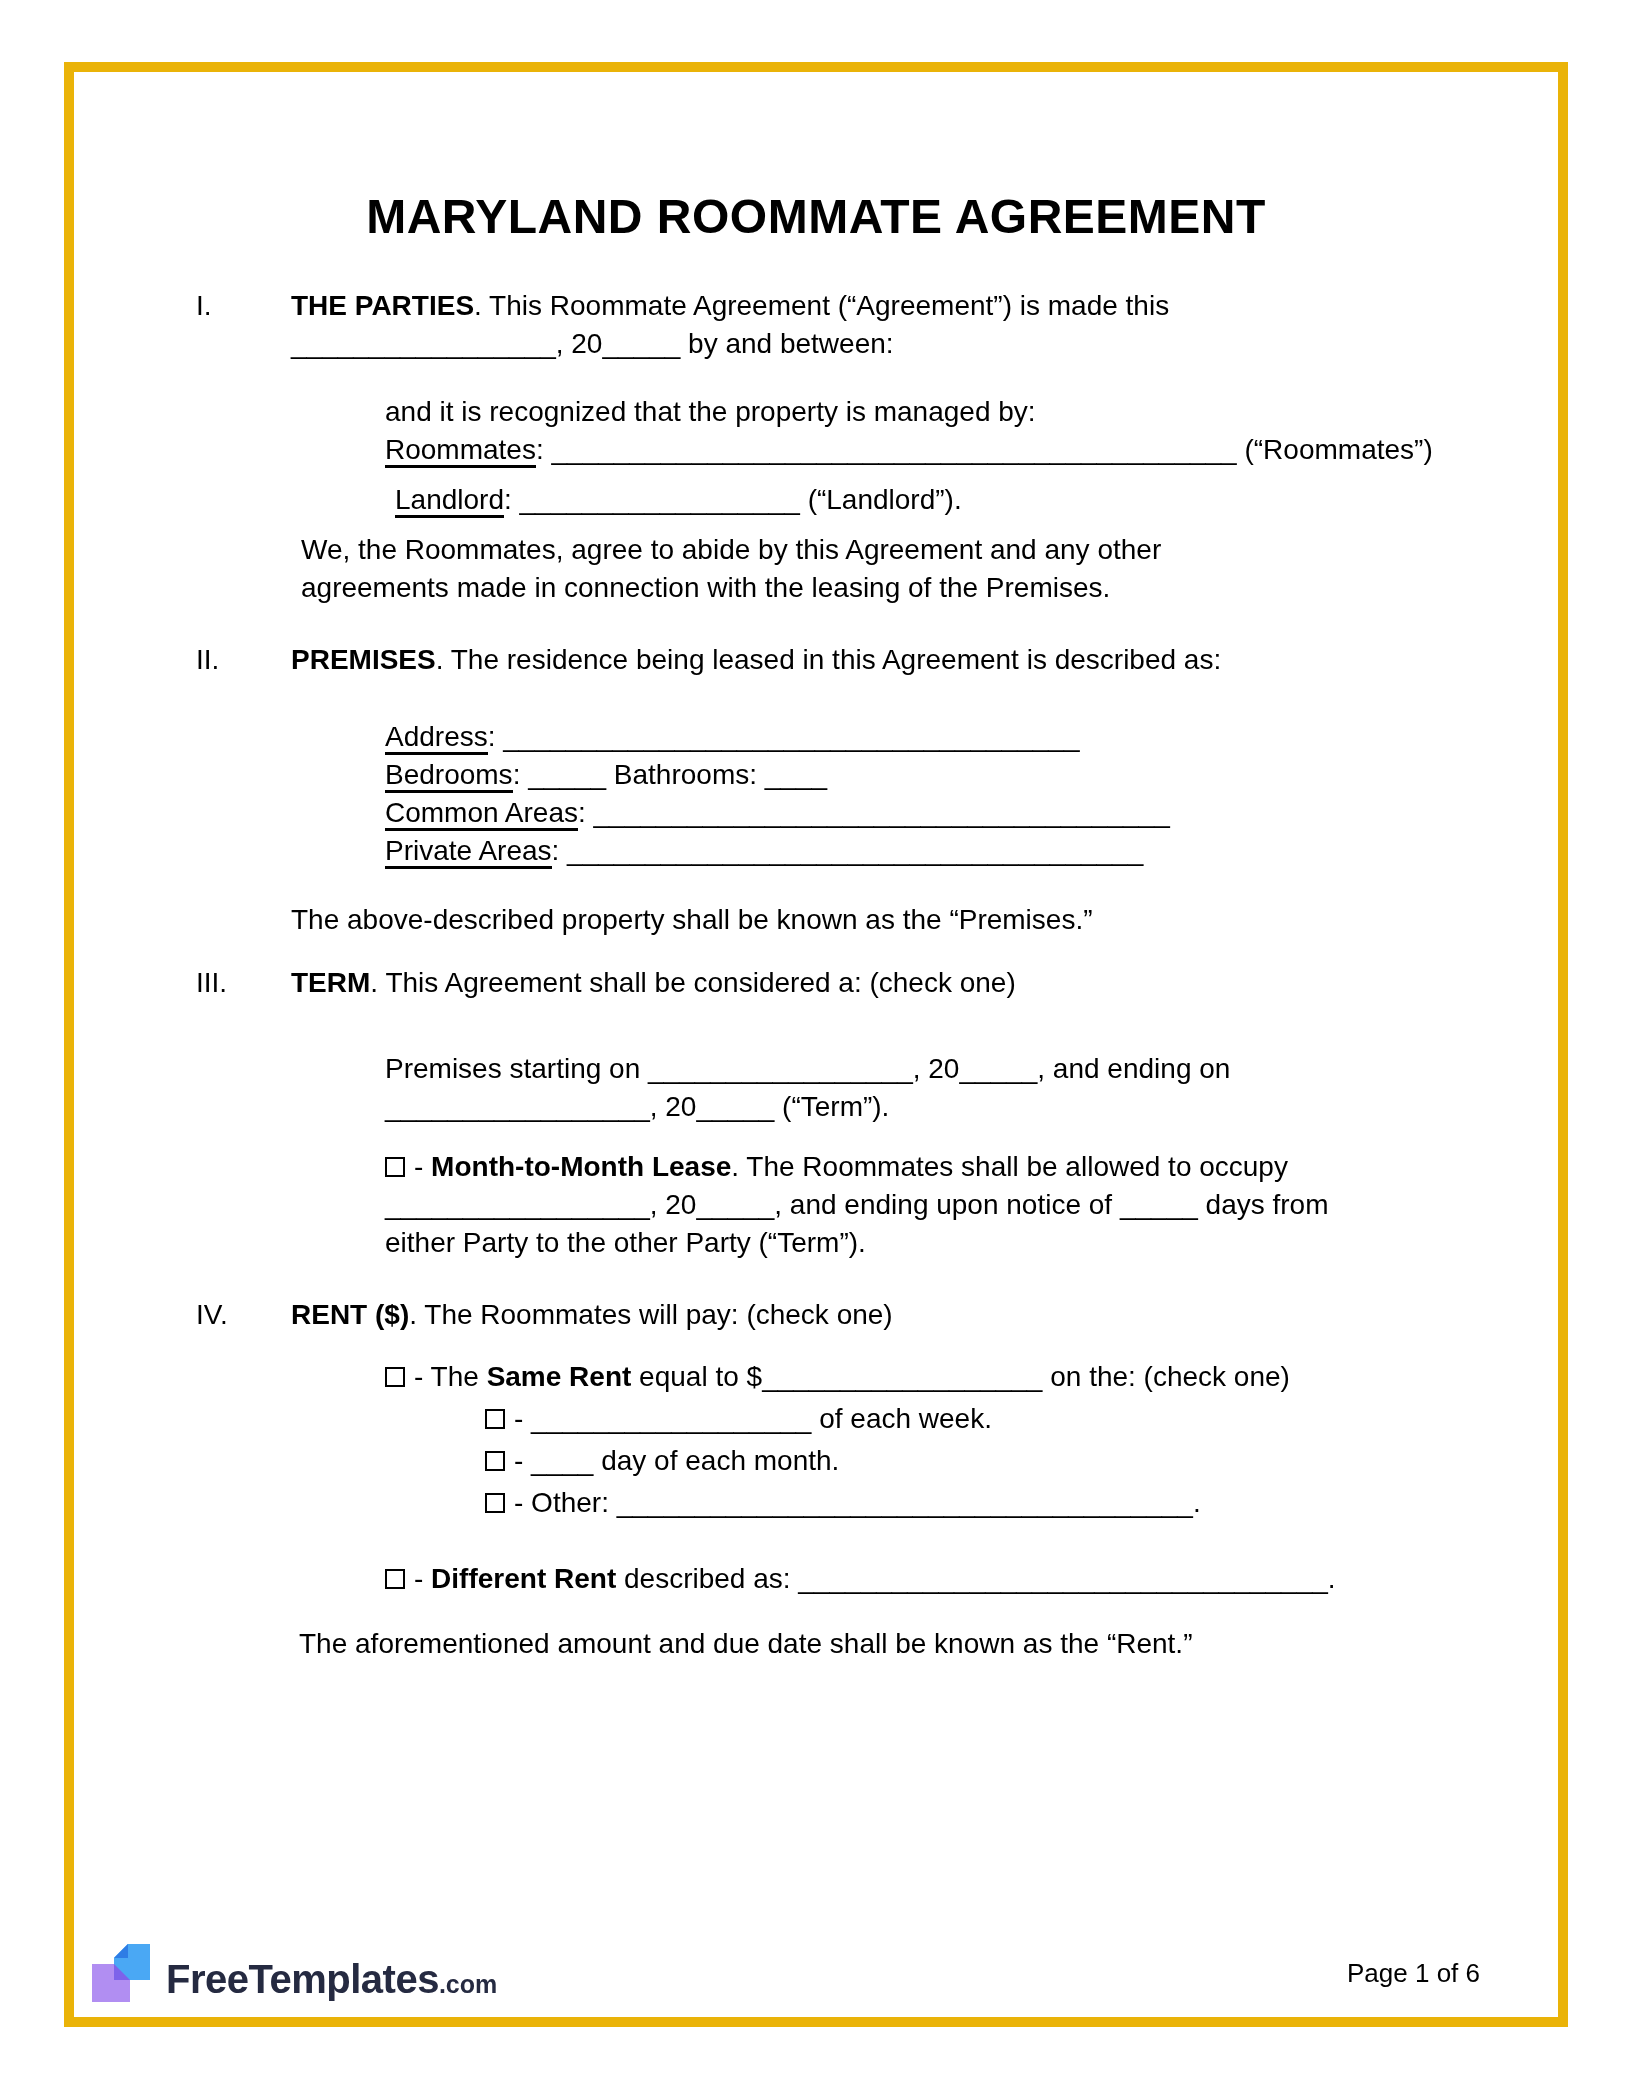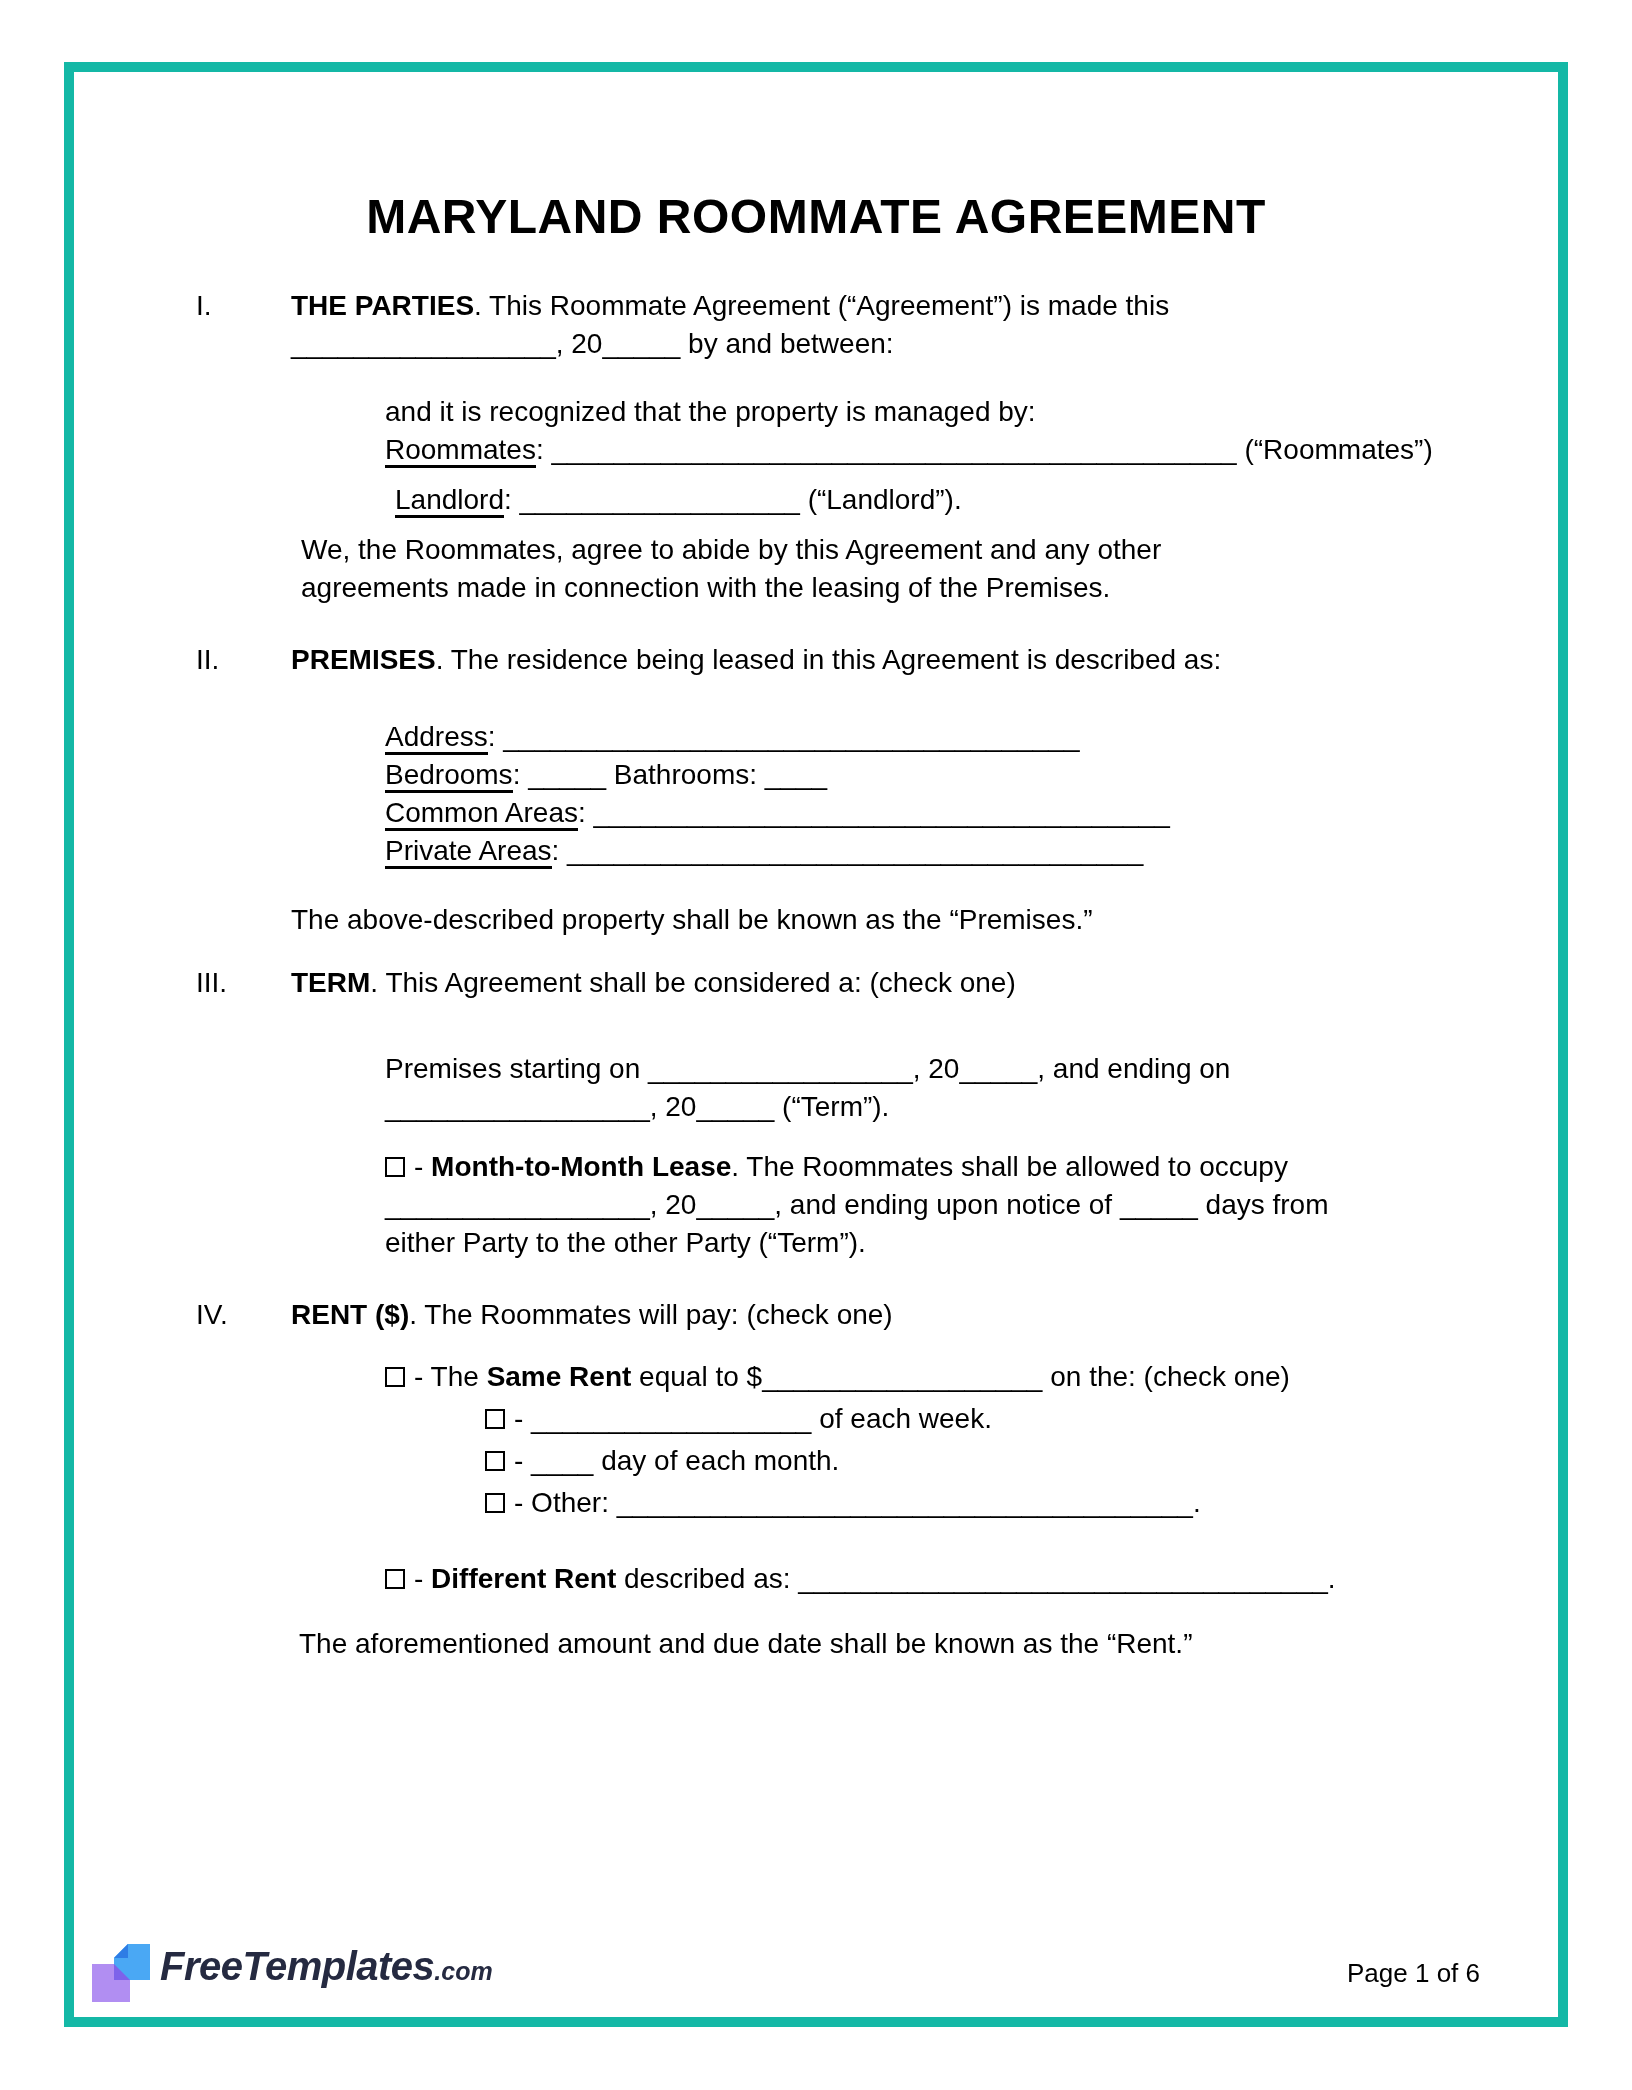--- a/index.html
+++ b/index.html
@@ -6,21 +6,21 @@
   html, body { margin: 0; padding: 0; }
   body {
     width: 1632px; height: 2090px;
     background: #ffffff; color: #000000;
     font-family: "Liberation Sans", "DejaVu Sans", sans-serif;
     position: relative;
   }
   .frame {
     position: absolute; left: 64px; top: 62px;
     width: 1504px; height: 1965px;
-    border: 10px solid #14b8a6;
+    border: 10px solid #eab308;
     background: #ffffff;
   }
   .title {
     margin: 116px 0 0;
     text-align: center;
     font-size: 48px; line-height: 58px;
     font-weight: bold; letter-spacing: 0.5px;
   }
   .block { position: relative; }
   .line {
@@ -46,21 +46,21 @@
   .mt32 { margin-top: 12px; padding-left: 10px; } .mt34 { margin-top: 34px; }
   .mt39 { margin-top: 39px; } .mt31 { margin-top: 31px; }
   .mt25 { margin-top: 25px; } .mt48 { margin-top: 48px; }
   .mt40 { margin-top: 22px; } .mt36 { margin-top: 36px; }
   .mt27 { margin-top: 27px; padding-left: 8px; }
   
   .footer {
     position: absolute; left: 18px; right: 78px; bottom: 12px; height: 64px;
     display: flex; justify-content: space-between; align-items: center;
   }
-  .brand { display: flex; align-items: flex-start; gap: 10px; font-style: italic; }
+  .brand { display: flex; align-items: flex-end; gap: 16px; }
   .brand-icon { position: relative; width: 58px; height: 58px; }
   .sq-purple  { position: absolute; left: 0;    top: 20px; width: 38px; height: 38px; background: #b18ef2; }
   .sq-blue    { position: absolute; left: 22px; top: 0;    width: 36px; height: 36px; background: #4aa8f4;
                 clip-path: polygon(38% 0, 100% 0, 100% 100%, 0 100%, 0 38%); }
   .sq-fold    { position: absolute; left: 22px; top: 0;    width: 14px; height: 14px; background: #2e7de5;
                 clip-path: polygon(100% 0, 100% 100%, 0 100%); }
   .sq-overlap { position: absolute; left: 22px; top: 20px; width: 16px; height: 16px; background: #7d63ea;
                 clip-path: polygon(0 0, 100% 100%, 0 100%); }
   .brand-name   { font-size: 40px; font-weight: bold; color: #252a41; letter-spacing: -0.5px; }
   .brand-suffix { font-size: 25px; font-weight: 600;  color: #252a41; }

